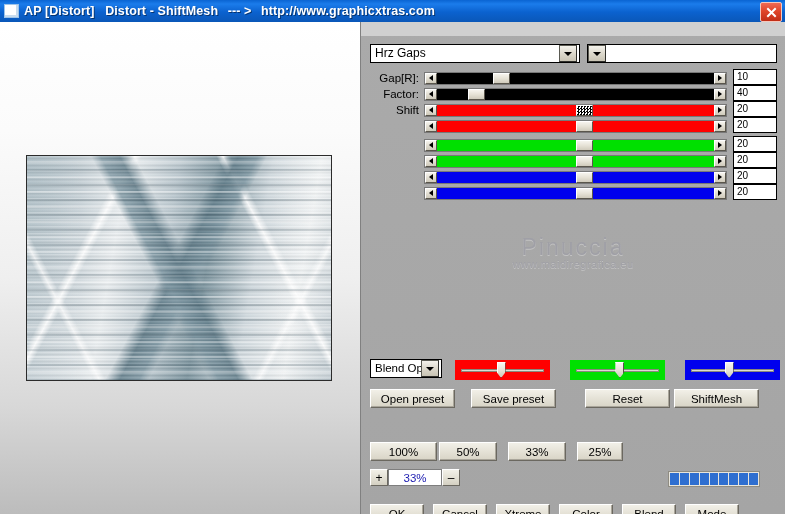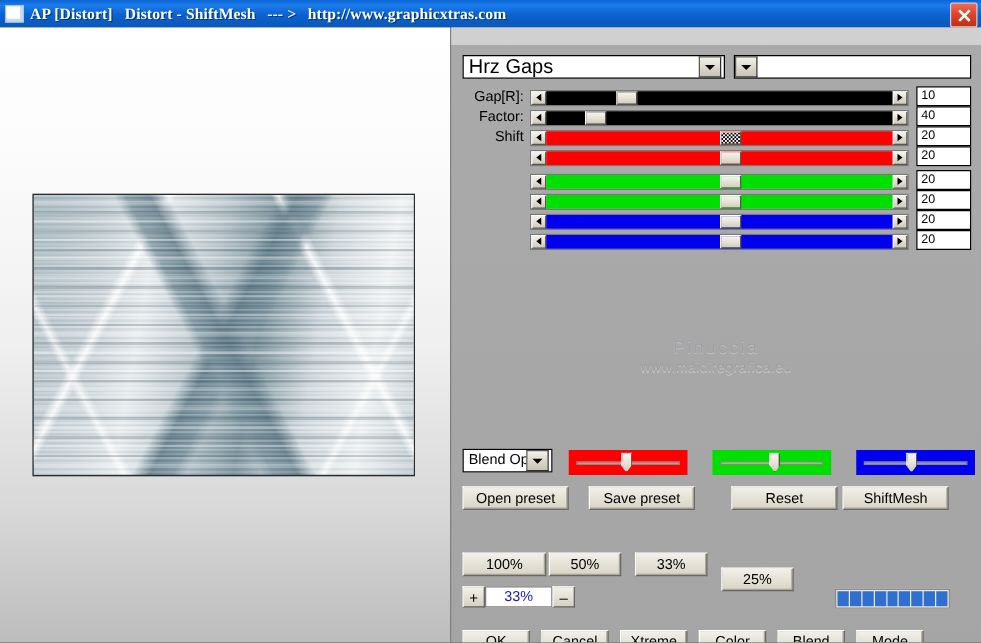--- a/index.html
+++ b/index.html
@@ -17,21 +17,21 @@
     background:linear-gradient(180deg,#0a64d2 0%,#1b7ceb 18%,#0b62cf 55%,#0a57b8 100%);
     display:flex;align-items:center;
   }
   .tb-icon{
     width:13px;height:12px;margin-left:4px;margin-right:5px;
     background:#fff;border:1px solid #9fc4e8;box-shadow:inset -2px -2px 0 #c9dcee;
   }
   .tb-text{
     color:#fff;font-size:12.5px;font-weight:bold;
     text-shadow:1px 1px 0 rgba(0,0,0,.45);
-    white-space:nowrap;letter-spacing:.1px;font-family:Liberation Serif, serif;
+    white-space:nowrap;letter-spacing:.1px;
   }
   .tb-text .sep{padding:0 6px;font-weight:bold;}
   .tb-url{color:#fff;}
   .tb-close{
     position:absolute;right:3px;top:2px;width:20px;height:18px;
     background:linear-gradient(180deg,#f06a54 0%,#e0452a 45%,#c12d16 100%);
     border:1px solid #f4c8bd;border-radius:2px;
     display:flex;align-items:center;justify-content:center;
   }
   .tb-close svg{display:block;}
@@ -92,21 +92,21 @@
   .rp-top{
     position:absolute;left:0;top:0;width:424px;height:14px;background:#d0d0d0;
   }
 
   
   .combo{
     position:absolute;height:19px;background:#fff;border:1px solid #000;
     display:flex;align-items:center;box-sizing:border-box;
   }
   .combo .lbl{
-    flex:1;padding-left:4px;font-size:16px;color:#000;white-space:nowrap;overflow:hidden;
+    flex:1;padding-left:4px;font-size:12px;color:#000;white-space:nowrap;overflow:hidden;
     line-height:17px;
   }
   .combo .arrow{
     width:16px;height:15px;margin-right:2px;flex:none;
     background:linear-gradient(180deg,#f4f2ec 0%,#ddd9cd 48%,#c9c4b4 100%);
     border:1px solid #5a5a52;border-right-color:#2f2f2b;border-bottom-color:#2f2f2b;
     display:flex;align-items:center;justify-content:center;
   }
   .combo .arrow i{
     width:0;height:0;border-left:4px solid transparent;border-right:4px solid transparent;
@@ -152,21 +152,21 @@
   .vbox{
     position:absolute;width:44px;height:16px;background:#fff;border:1px solid #000;
     font-size:10px;color:#000;padding-left:3px;box-sizing:border-box;line-height:14px;
   }
 
   
   .wm{
     position:absolute;left:0;top:215px;width:424px;text-align:center;
     color:#9a9aa6;opacity:.55;pointer-events:none;
   }
-  .wm .w1{font-size:14px;letter-spacing:2px;line-height:20px;text-shadow:0 1px 0 rgba(255,255,255,.55);margin-top:30px;}
+  .wm .w1{font-size:23px;letter-spacing:2px;line-height:20px;text-shadow:0 1px 0 rgba(255,255,255,.55);}
   .wm .w2{font-size:11px;letter-spacing:.5px;line-height:14px;text-shadow:0 1px 0 rgba(255,255,255,.55);}
 
   
   #combo-blend{left:9px;top:337px;width:72px;height:19px;}
   #combo-blend .lbl{font-size:11.5px;}
   .rgbbar{
     position:absolute;top:338px;height:20px;width:95px;
     display:flex;align-items:center;justify-content:center;
   }
   .rgbbar .rail{
@@ -399,21 +399,21 @@
         <div class="btn" style="left: 9px; top: 367px; width: 85px;">Open preset</div>
         <div class="btn" style="left: 110px; top: 367px; width: 85px;">Save preset</div>
         <div class="btn" style="left: 224px; top: 367px; width: 85px;">Reset</div>
         <div class="btn" style="left: 313px; top: 367px; width: 85px;">ShiftMesh</div>
       </div>
 
     <div id="zoom-host">
         <div class="btn" style="left: 9px; top: 420px; width: 67px;">100%</div>
         <div class="btn" style="left: 78px; top: 420px; width: 58px;">50%</div>
         <div class="btn" style="left: 147px; top: 420px; width: 58px;">33%</div>
-        <div class="btn" style="left: 216px; top: 420px; width: 58px; margin-top: 12px;">25%</div>
+        <div class="btn" style="left: 216px; top: 420px; width: 46px;">25%</div>
       </div>
 
     <div class="stepper">
       <div class="step-btn">+</div>
       <div class="step-val">33%</div>
       <div class="step-btn">–</div>
     </div>
 
     <div class="progress" id="progress-host">
         <span style="background: rgb(47, 111, 208);"></span>

